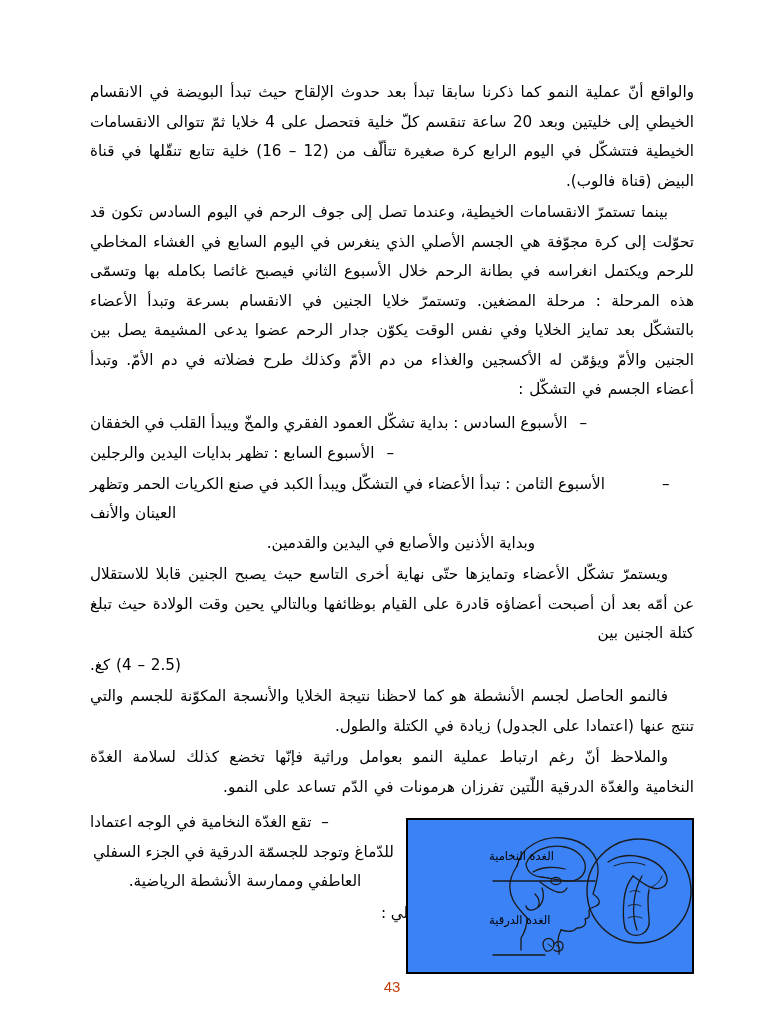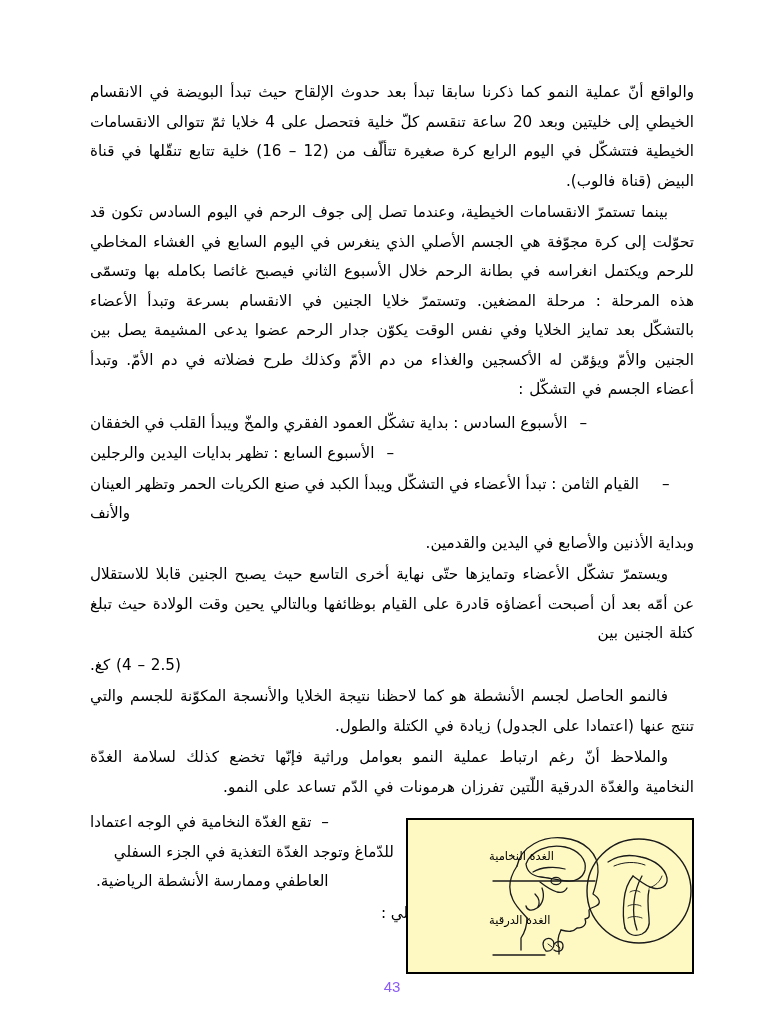--- a/index.html
+++ b/index.html
@@ -65,39 +65,39 @@
     flex: 0 0 auto;
     margin-left: 12px;
     margin-right: 0;
   }
   .bullet-text {
     flex: 0 1 auto;
     text-align: left;
     max-width: 560px;
   }
   .bullet-cont {
-    text-align: right;
+    text-align: center;
     padding-left: 18px;
     font-size: 15.2px;
     line-height: 29.5px;
   }
   
   .figure-wrap {
     position: relative;
     margin-top: 6px;
     min-height: 170px;
   }
   .figure-box {
     position: absolute;
     right: 0;
     top: 10px;
     width: 288px;
     height: 156px;
     border: 2.5px solid #000;
-    background: #fef9c3;
+    background: #3b82f6;
     box-sizing: border-box;
   }
   .figure-box svg {
     display: block;
   }
   .side-text {
     margin-right: 300px;
     text-align: justify;
     font-size: 15.2px;
     line-height: 29.5px;
@@ -117,21 +117,21 @@
     text-align: right;
   }
   .page-number {
     position: absolute;
     left: 0;
     right: 0;
     top: 978px;
     text-align: center;
     font-family: "Liberation Sans", sans-serif;
     font-size: 15px;
-    color: #8b5cf6;
+    color: #c2410c;
     direction: ltr;
   }
   .fig-label {
     font-family: "DejaVu Sans", sans-serif;
     font-size: 11.5px;
     fill: #000;
   }
 </style>
 </head>
 <body>
@@ -153,21 +153,21 @@
       </li>
       <li>
         <div class="bullet-row">
           <span class="dash">–</span>
           <span class="bullet-text">الأسبوع السابع : تظهر بدايات اليدين والرجلين</span>
         </div>
       </li>
       <li>
         <div class="bullet-row">
           <span class="dash">–</span>
-          <span class="bullet-text">القيام الثامن : تبدأ الأعضاء في التشكّل ويبدأ الكبد في صنع الكريات الحمر وتظهر العينان والأنف</span>
+          <span class="bullet-text">الأسبوع الثامن : تبدأ الأعضاء في التشكّل ويبدأ الكبد في صنع الكريات الحمر وتظهر العينان والأنف</span>
         </div>
         <div class="bullet-cont">وبداية الأذنين والأصابع في اليدين والقدمين.</div>
       </li>
     </ul>
 
     <p class="para indent-first">ويستمرّ تشكّل الأعضاء وتمايزها حتّى نهاية أخرى التاسع حيث يصبح الجنين قابلا للاستقلال عن أمّه بعد أن أصبحت أعضاؤه قادرة على القيام بوظائفها وبالتالي يحين وقت الولادة حيث تبلغ كتلة الجنين بين</p>
     <p class="para" style="text-align:left; direction:rtl;">(2.5 – 4) كغ.</p>
 
     <p class="para indent-first">فالنمو الحاصل لجسم الأنشطة هو كما لاحظنا نتيجة الخلايا والأنسجة المكوّنة للجسم والتي تنتج عنها (اعتمادا على الجدول) زيادة في الكتلة والطول.</p>
 
@@ -226,22 +226,22 @@
           <text class="fig-label" x="80" y="40" text-anchor="end" direction="rtl">الغدة  النخامية</text>
           <text class="fig-label" x="80" y="104" text-anchor="end" direction="rtl">الغدة  الدرقية</text>
         </svg>
       </div>
 
       <div class="side-text">
         <div class="firstline">
           <span class="dash2">–</span>
           <span>تقع الغدّة النخامية في الوجه اعتمادا</span>
         </div>
-        <div>للدّماغ وتوجد الغدّة التغذية في الجزء السفلي</div>
-        <div style="text-align:left; padding-left:6px;">العاطفي وممارسة الأنشطة الرياضية.</div>
+        <div>للدّماغ وتوجد للجسمّة الدرقية في الجزء السفلي</div>
+        <div style="text-align:center; padding-left:6px;">العاطفي وممارسة الأنشطة الرياضية.</div>
       </div>
 
       <div class="closing">ويتواصل النمو بعد الولادة كما يبيّنه الجدول التالي :</div>
     </div>
 
   </div>
 
   <div class="page-number">43</div>
 
 </div>

